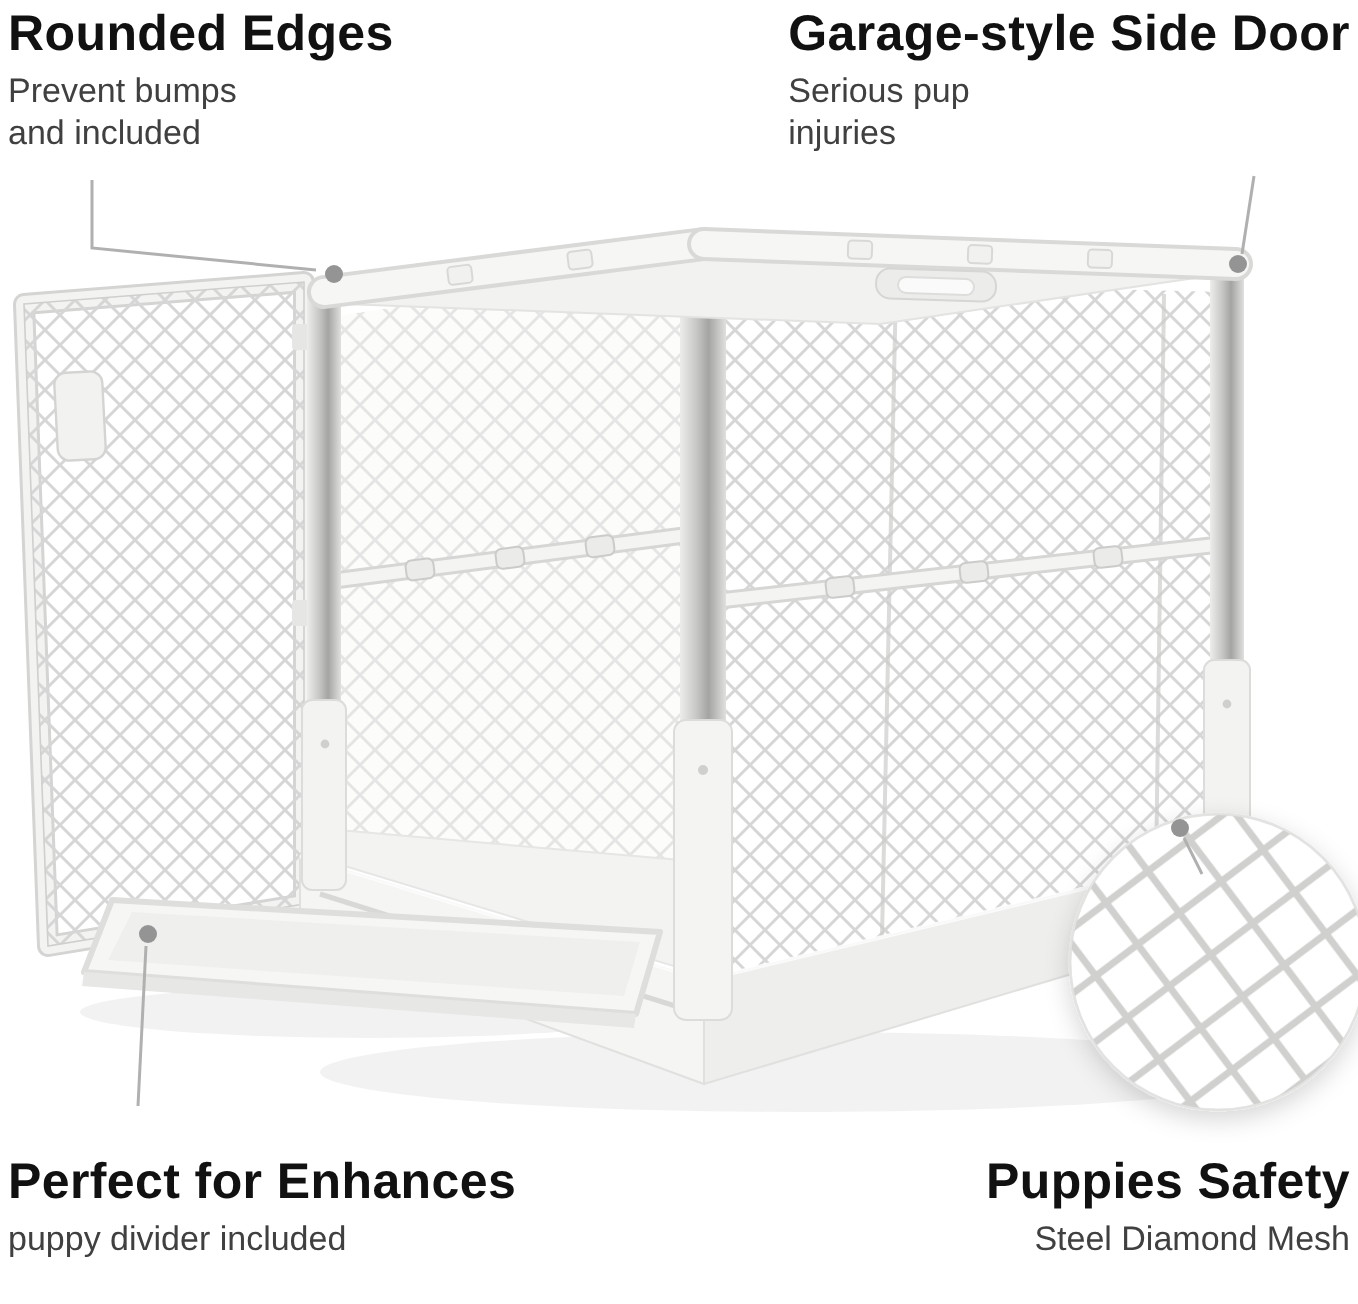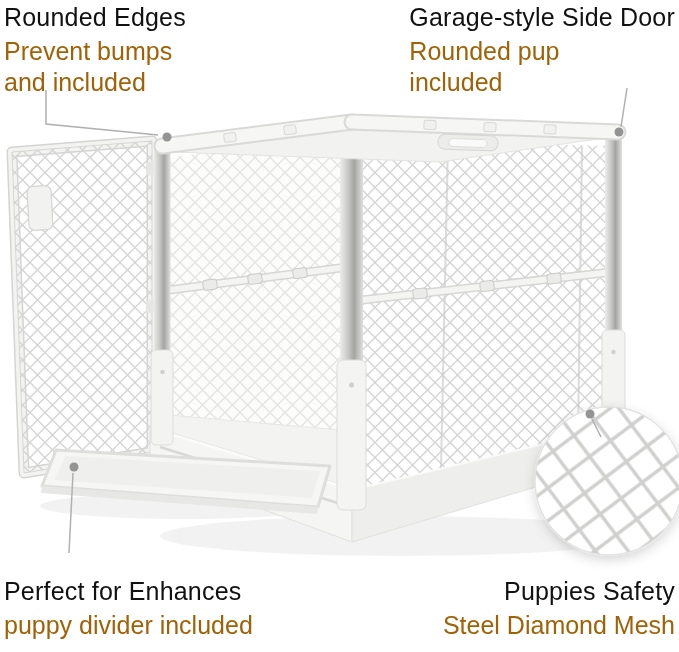--- a/index.html
+++ b/index.html
@@ -9,30 +9,30 @@
     background: #ffffff;
     font-family: "Liberation Sans", sans-serif;
     overflow: hidden;
     color: #141414;
   }
   .stage { position: absolute; inset: 0; }
   svg.crate { position: absolute; left: 0; top: 0; z-index: 1; }
   .callout { position: absolute; z-index: 2; }
   .callout h2 {
     font-size: 25px;
-    font-weight: 400;
+    font-weight: 700;
     letter-spacing: 0.2px;
     color: #111111;
     line-height: 1.12;
     margin-bottom: 5px;
   }
   .callout p {
-    font-size: 25px;
+    font-size: 17px;
     font-weight: 400;
-    color: #a16207;
+    color: #404040;
     line-height: 1.22;
   }
   .tl { left: 4px; top: 3px; text-align: left; }
   .tr { right: 4px; top: 3px; text-align: left; }
   .bl { left: 4px; top: 577px; text-align: left; }
   .br { right: 4px; top: 577px; text-align: right; }
 </style>
 </head>
 <body>
 
@@ -159,22 +159,22 @@
   </svg>
 
   <section class="callout tl">
     <h2>Rounded Edges</h2>
     <p>Prevent bumps</p>
     <p>and included</p>
   </section>
 
   <section class="callout tr">
     <h2>Garage-style Side Door</h2>
-    <p>Rounded pup</p>
-    <p>included</p>
+    <p>Serious pup</p>
+    <p>injuries</p>
   </section>
 
   <section class="callout bl">
     <h2>Perfect for Enhances</h2>
     <p>puppy divider included</p>
   </section>
 
   <section class="callout br">
     <h2>Puppies Safety</h2>
     <p>Steel Diamond Mesh</p>

